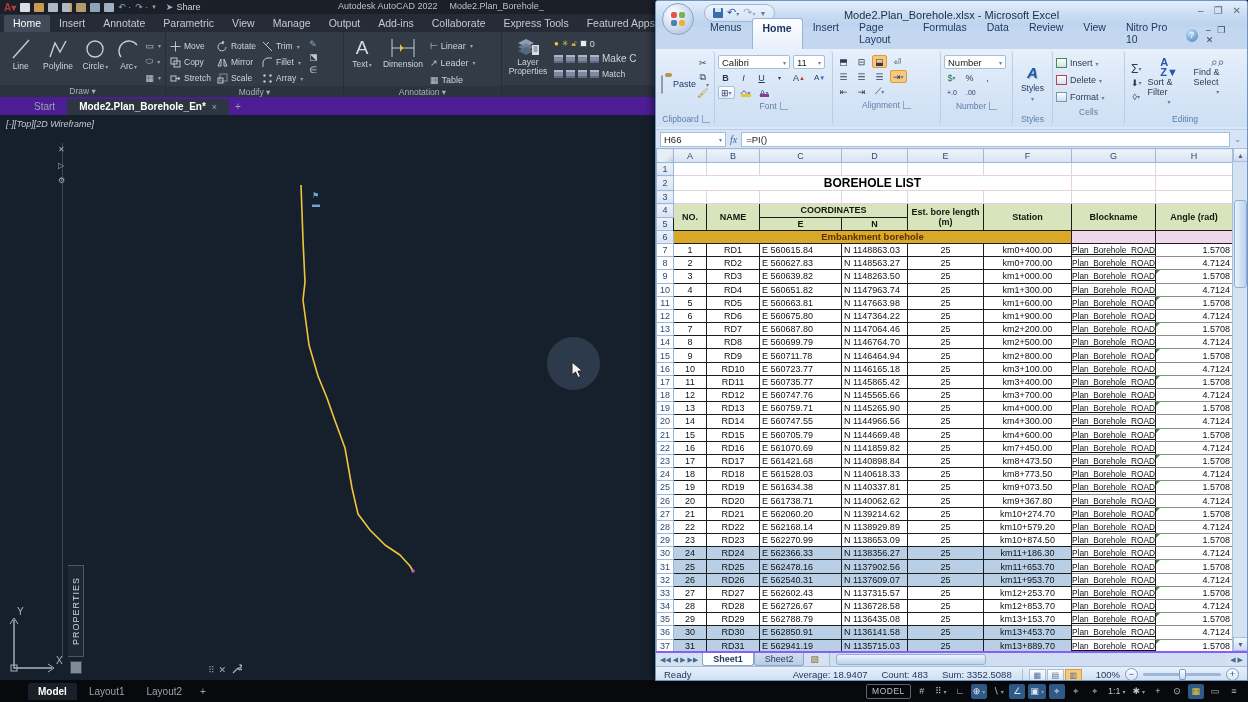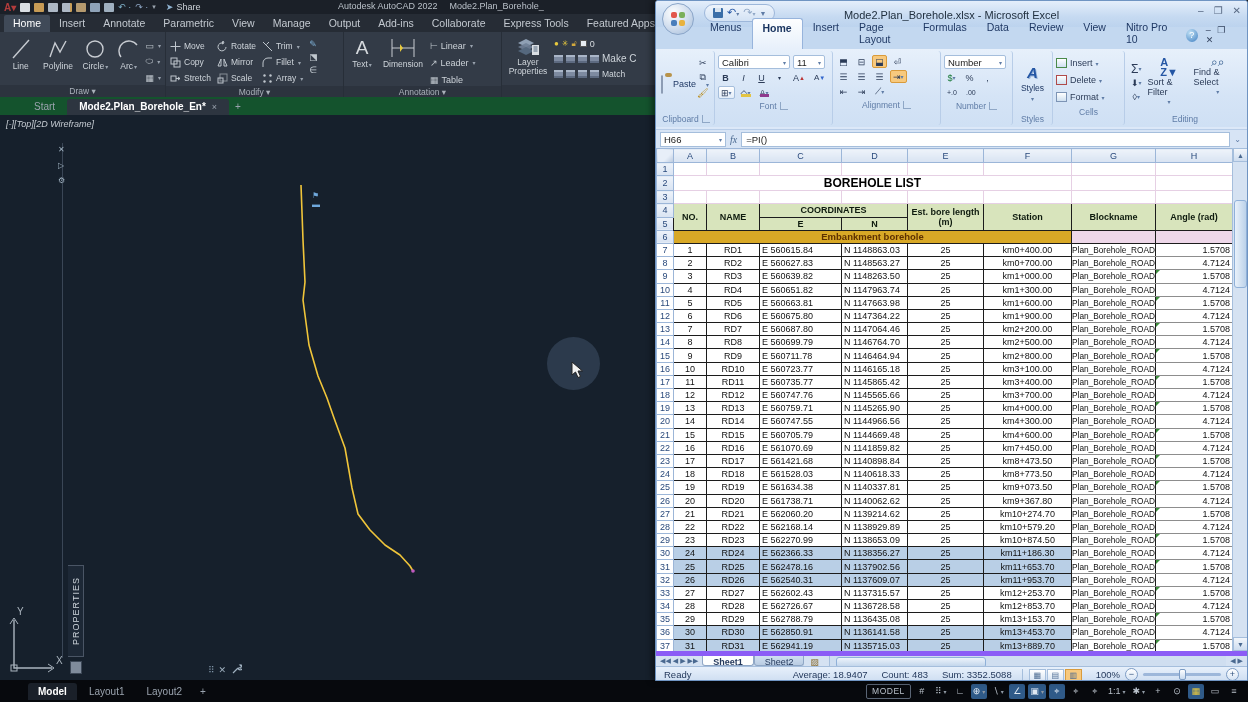--- a/index.html
+++ b/index.html
@@ -35,21 +35,21 @@
   .minicol{display:flex;flex-direction:column;gap:3px;padding-top:4px;}
   .minirow{display:flex;align-items:center;gap:3px;height:13px;}
   .mini{font-size:9px;color:#bfc6cd;}
   .mgrid{display:grid;grid-template-columns:auto auto auto;grid-auto-rows:16px;column-gap:6px;align-items:center;padding-top:3px;}
   .mitem{display:flex;align-items:center;gap:3px;white-space:nowrap;font-size:8.5px;color:#cfd5db;}
   .caret{font-size:6px;color:#9aa3ae;margin-left:1px;}
   .lay-ic{font-size:8px;}
   .bulb{color:#e8c93e;} .lockg{color:#d2a93c;} .wsq{display:inline-block;width:7px;height:7px;background:#e8edf2;border:1px solid #555;}
   .lstack{display:inline-block;width:9px;height:8px;background:linear-gradient(#7d8society,#7d8aa0);background:#7d8aa0;border-top:2px solid #aab6c8;border-bottom:2px solid #5d6views;border-bottom:2px solid #5d6a80;}
 
-  .acad-doctabs{position:absolute;left:0;top:97px;width:100%;height:18px;background:#14532d;
+  .acad-doctabs{position:absolute;left:0;top:97px;width:100%;height:18px;background:#4c1d95;
     display:flex;align-items:flex-end;font-size:10px;color:#9aa3ae;}
   .dtab{padding:2px 12px 3px;border-radius:3px 3px 0 0;}
   .dtab.on{background:#2d3540;color:#fff;font-weight:bold;}
   .dtab .x{margin-left:6px;font-weight:normal;color:#9aa3ae;font-size:9px;}
   .dplus{margin-left:6px;color:#9aa3ae;font-size:10px;padding-bottom:3px;}
 
   .acad-canvas{position:absolute;left:0;top:115px;width:100%;height:565px;background:#16202c;overflow:hidden;}
   .vplabel{position:absolute;left:6px;top:4px;font-size:9px;color:#c6ccd3;font-style:italic;}
   .pal-line{position:absolute;left:62px;top:28px;width:1px;height:515px;background:#3a4656;}
   .pal-ico{position:absolute;left:58px;font-size:8px;color:#9fb0bf;}
@@ -165,35 +165,35 @@
   td.corner{background:linear-gradient(135deg,#e7eef8 60%,#b9c9de);}
   tr.plain td.cell-empty{border:1px solid #e6d0e4;background:#fff;}
   td.title-cell{font-size:12px;font-weight:bold;text-align:center;border:1px solid #e6d0e4;color:#000;}
   tr.hdrrow td.h{background:#d8e4bc;border:1px solid #1c1c1c;font-weight:bold;text-align:center;color:#0e1a0e;}
   tr.hdrrow td.h.sub{font-size:9px;}
   td.gold{background:#d8a826;border:1px solid #1c1c1c;font-weight:bold;text-align:center;color:#5e3100;font-size:9.5px;}
   td.pinkc{background:#eed7e9;border:1px solid #1c1c1c;}
   tbody.rows td{border:1px solid #1c1c1c;text-align:center;background:#fff;}
   tbody.rows td.rh{border:1px solid #9cb6d8;}
   tbody.rows td.cc,tbody.rows td.cd{text-align:left;padding-left:2px;}
-  tbody.rows td.cg{font-size:8.3px;border-top-color:#8d8d8d;border-bottom-color:#8d8d8d;}
+  tbody.rows td.cg{font-size:8.3px;border-top-color:#8d8d8d;border-bottom-color:#8d8d8d;text-decoration:underline;}
   tbody.rows td.chh{text-align:right;padding-right:2px;border-top-color:#8d8d8d;border-bottom-color:#8d8d8d;}
   tbody.rows td.hl{background:#b9cfe6;}
   .tri{position:absolute;left:0;top:0;width:0;height:0;border-top:4px solid #3e8f3e;border-right:4px solid transparent;}
   .watermark{position:absolute;left:205px;top:395px;font-size:42px;color:rgba(105,105,105,.5);
     letter-spacing:2px;pointer-events:none;}
   .vscroll{position:absolute;right:0;top:147px;width:15px;height:503px;background:#d5e2f2;border-left:1px solid #a5bedc;}
   .vsb-btn{width:15px;height:14px;background:linear-gradient(#f2f6fb,#cddcef);border:1px solid #a5bedc;
     color:#4a6990;font-size:7px;text-align:center;line-height:13px;}
   .vsb-thumb{position:absolute;left:1px;top:52px;width:13px;height:88px;border-radius:3px;
     background:linear-gradient(90deg,#e9f1fa,#bcd2ea);border:1px solid #8fb0d8;}
   .vsb-down{position:absolute;bottom:0;}
 
   .xl-sheetbar{position:absolute;left:0;top:650px;width:100%;height:15px;background:#d5e2f2;
-    display:flex;align-items:stretch;font-size:9px;border-top:5px solid #8b5cf6;text-align:center;}
+    display:flex;align-items:stretch;font-size:9px;border-top:2px solid #8b5cf6;text-align:center;}
   .tnav{display:flex;align-items:center;gap:2px;padding:0 4px;color:#4a6990;font-size:7px;}
   .stab{padding:1px 10px;border:1px solid #8fa7c6;border-top:none;background:linear-gradient(#cfdff1,#b9cce2);
     border-radius:0 0 3px 3px;color:#24395c;}
   .stab.on{background:#fdfefe;font-weight:bold;}
   .instab{padding:1px 6px;color:#8a6d2f;}
   .hscroll{flex:1;position:relative;background:#cfdef0;margin-left:4px;border-left:1px solid #a5bedc;}
   .hsb-thumb{position:absolute;left:6px;top:1px;height:11px;width:150px;border-radius:3px;
     background:linear-gradient(#edf3fb,#bed3ea);border:1px solid #8fb0d8;}
   .hsb-ends{display:flex;align-items:center;gap:2px;padding:0 4px;color:#4a6990;font-size:7px;}
 

